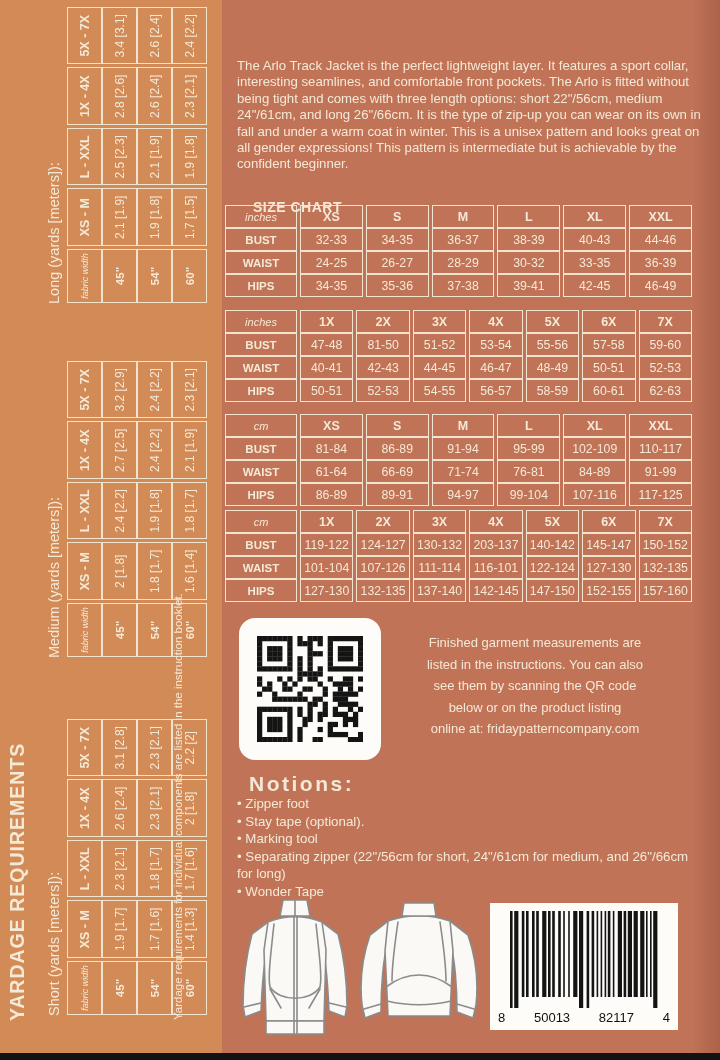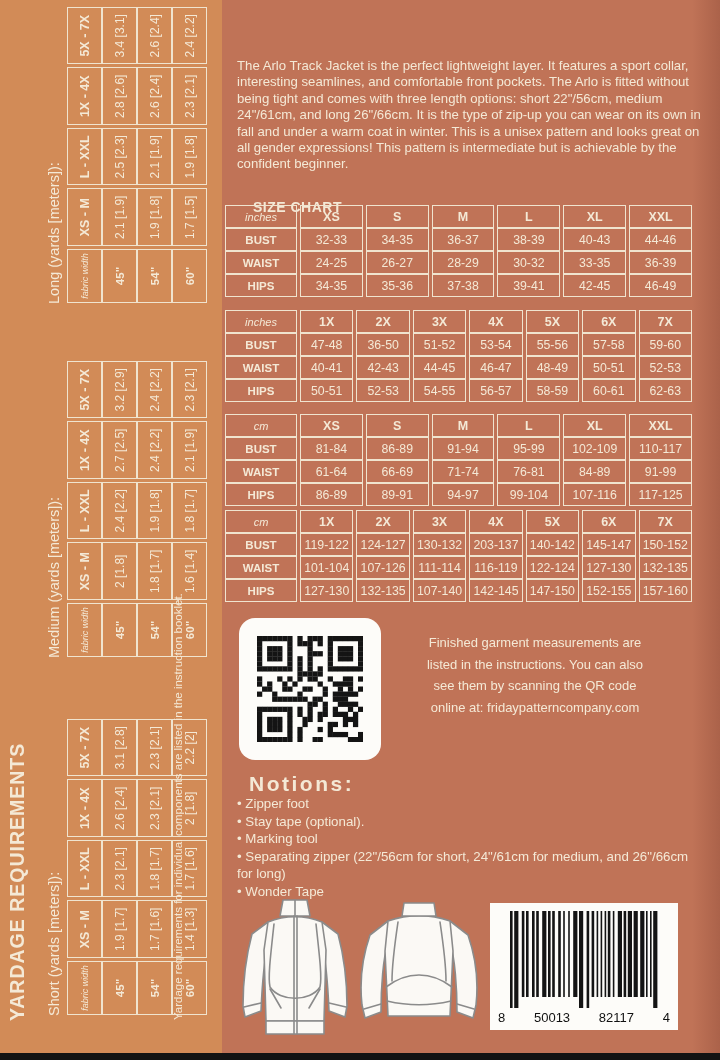--- a/index.html
+++ b/index.html
@@ -261,21 +261,21 @@
           <th class="c-size">4X</th>
           <th class="c-size">5X</th>
           <th class="c-size">6X</th>
           <th class="c-size">7X</th>
         </tr>
       </thead>
       <tbody>
         <tr>
           <th class="c-rowlabel">BUST</th>
           <td class="c-val">47-48</td>
-          <td class="c-val">36-50</td>
+          <td class="c-val">81-50</td>
           <td class="c-val">51-52</td>
           <td class="c-val">53-54</td>
           <td class="c-val">55-56</td>
           <td class="c-val">57-58</td>
           <td class="c-val">59-60</td>
         </tr>
         <tr>
           <th class="c-rowlabel">WAIST</th>
           <td class="c-val">40-41</td>
           <td class="c-val">42-43</td>
@@ -361,30 +361,30 @@
           <td class="c-val">203-137</td>
           <td class="c-val">140-142</td>
           <td class="c-val">145-147</td>
           <td class="c-val">150-152</td>
         </tr>
         <tr>
           <th class="c-rowlabel">WAIST</th>
           <td class="c-val">101-104</td>
           <td class="c-val">107-126</td>
           <td class="c-val">111-114</td>
-          <td class="c-val">116-119</td>
+          <td class="c-val">116-101</td>
           <td class="c-val">122-124</td>
           <td class="c-val">127-130</td>
           <td class="c-val">132-135</td>
         </tr>
         <tr>
           <th class="c-rowlabel">HIPS</th>
           <td class="c-val">127-130</td>
           <td class="c-val">132-135</td>
-          <td class="c-val">107-140</td>
+          <td class="c-val">137-140</td>
           <td class="c-val">142-145</td>
           <td class="c-val">147-150</td>
           <td class="c-val">152-155</td>
           <td class="c-val">157-160</td>
         </tr>
       </tbody>
     </table>
 
   <div class="qr-box">
     <svg id="qr-svg" width="106" height="106" viewBox="0 0 106 106">
@@ -608,20 +608,21 @@
         <rect x="90.90" y="101.00" width="5.25" height="5.25"></rect>
         <rect x="95.95" y="101.00" width="5.25" height="5.25"></rect>
         <rect x="101.00" y="101.00" width="5.25" height="5.25"></rect>
       </svg>
   </div>
 
   <div class="qr-note">
       <div class="li">Finished garment measurements are</div>
       <div class="li">listed in the instructions. You can also</div>
       <div class="li">see them by scanning the QR code</div>
+      <div class="li">below or on the product listing</div>
       <div class="li">online at: fridaypatterncompany.com</div>
     </div>
 
   <h2 class="notions-title">Notions:</h2>
   <div class="notions-list">
       <div class="li">Zipper foot</div>
       <div class="li">Stay tape (optional).</div>
       <div class="li">Marking tool</div>
       <div class="li">Separating zipper (22"/56cm for short, 24"/61cm for medium, and 26"/66cm for long)</div>
       <div class="li">Wonder Tape</div>

